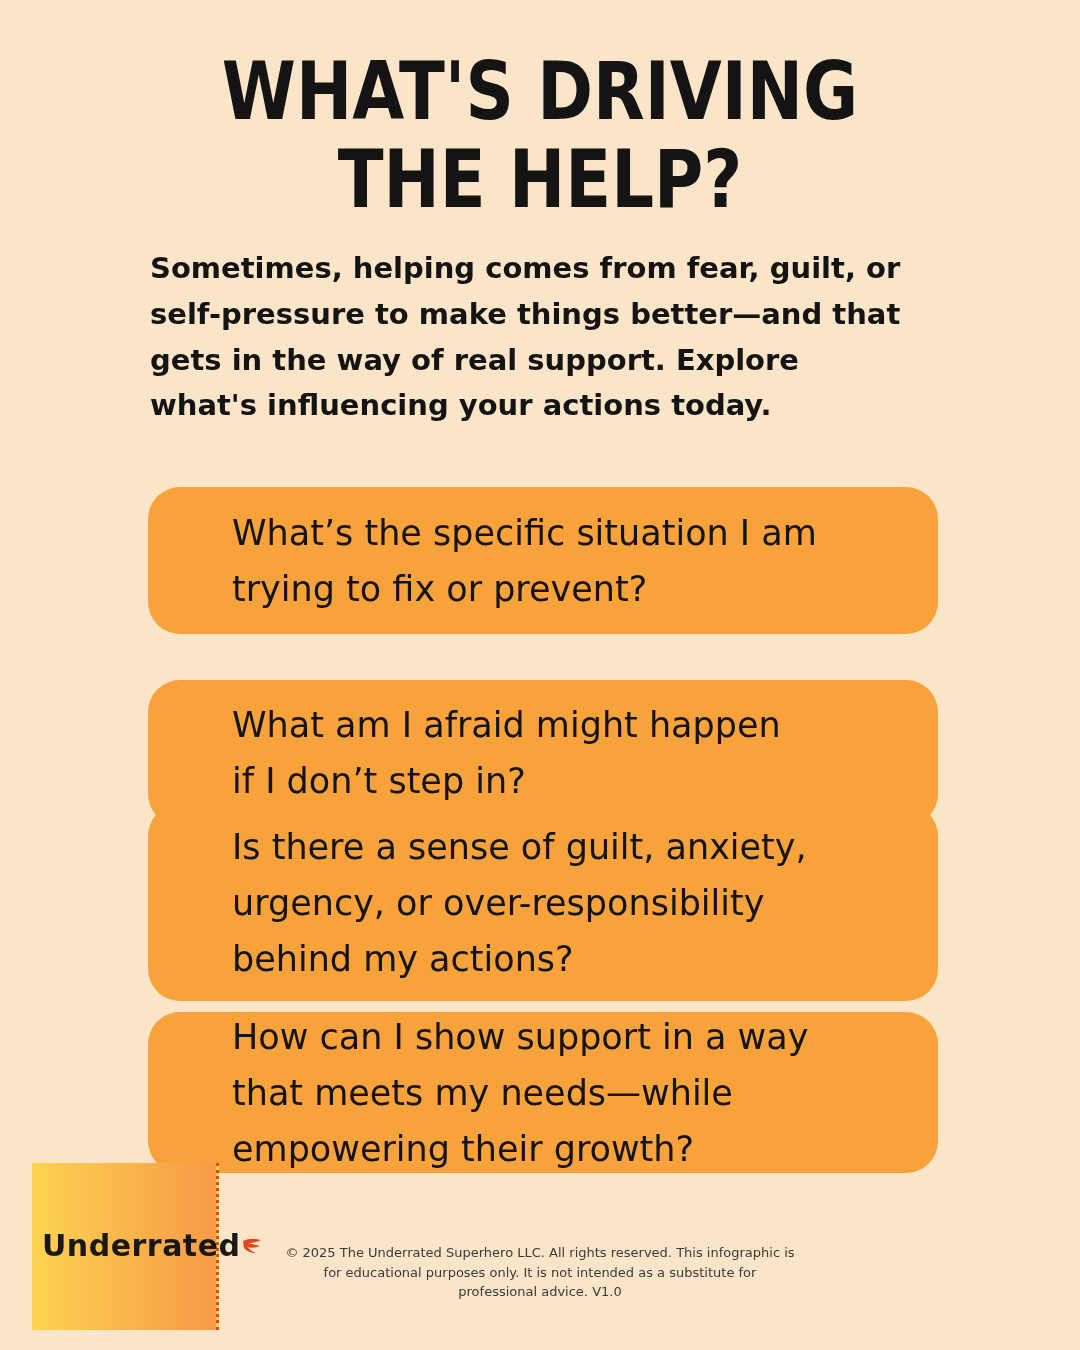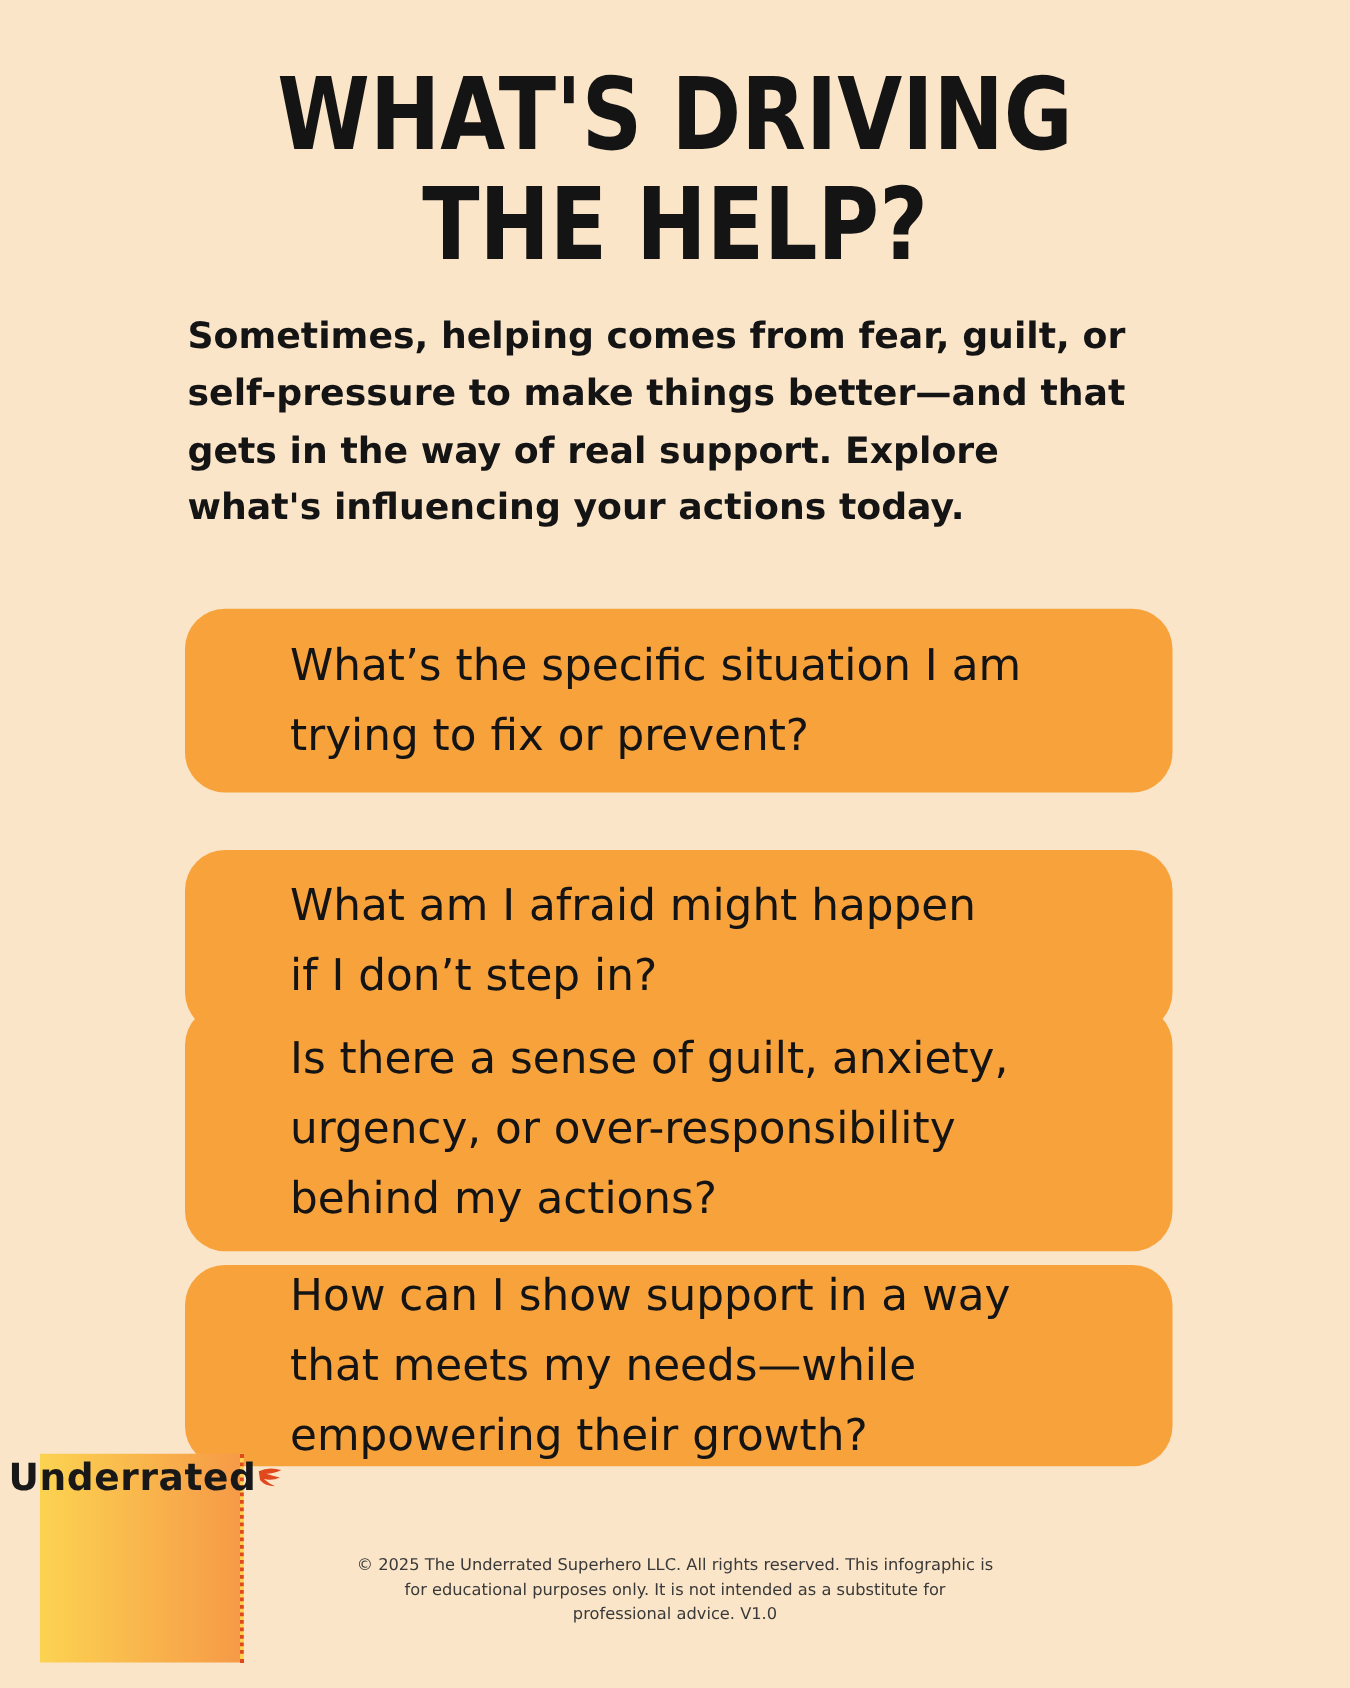--- a/index.html
+++ b/index.html
@@ -45,24 +45,24 @@
   }
   .card-text{
     font-size:35px;line-height:1.6;color:var(--ink);
     white-space:pre-line;
   }
   .card1{top:487px;height:147px;}
   .card2{top:680px;height:146px;}
   .card3{top:804px;height:197px;}
   .card4{top:988px;height:161px;margin-top:24px;}
   .logo{
-    position:absolute;left:32px;top:1163px;width:163px;height:167px;
+    position:absolute;left:32px;top:1163px;width:187px;height:167px;
     background:linear-gradient(90deg,var(--logo-a),var(--logo-b));
     border-right:3px dotted var(--accent);
-    display:flex;justify-content:center;
+    display:flex;flex-direction:column;justify-content:center;
     padding-left:10px;
   }
   .logo-line{
     font-size:30px;font-weight:700;color:#181818;
     line-height:1.35;letter-spacing:0.5px;
     position:relative;white-space:nowrap;
   }
   .logo-line.second{padding-left:14px;}
   .wing{display:inline-block;vertical-align:middle;}
   .footer{

